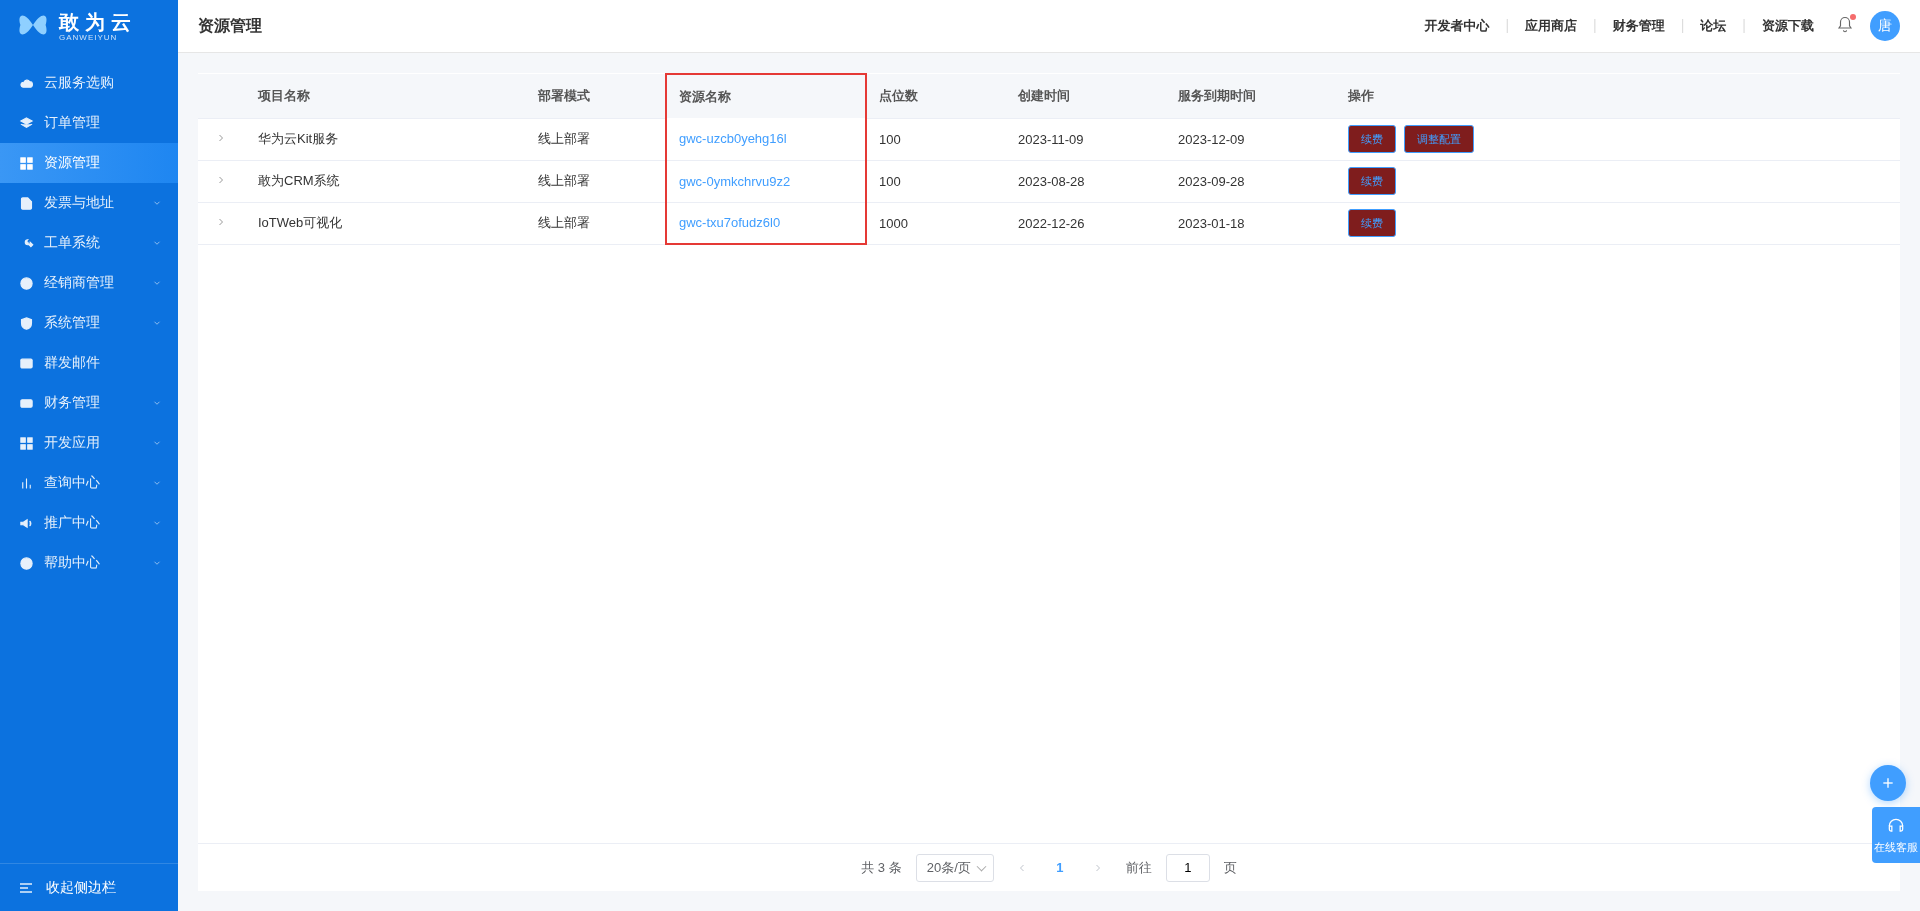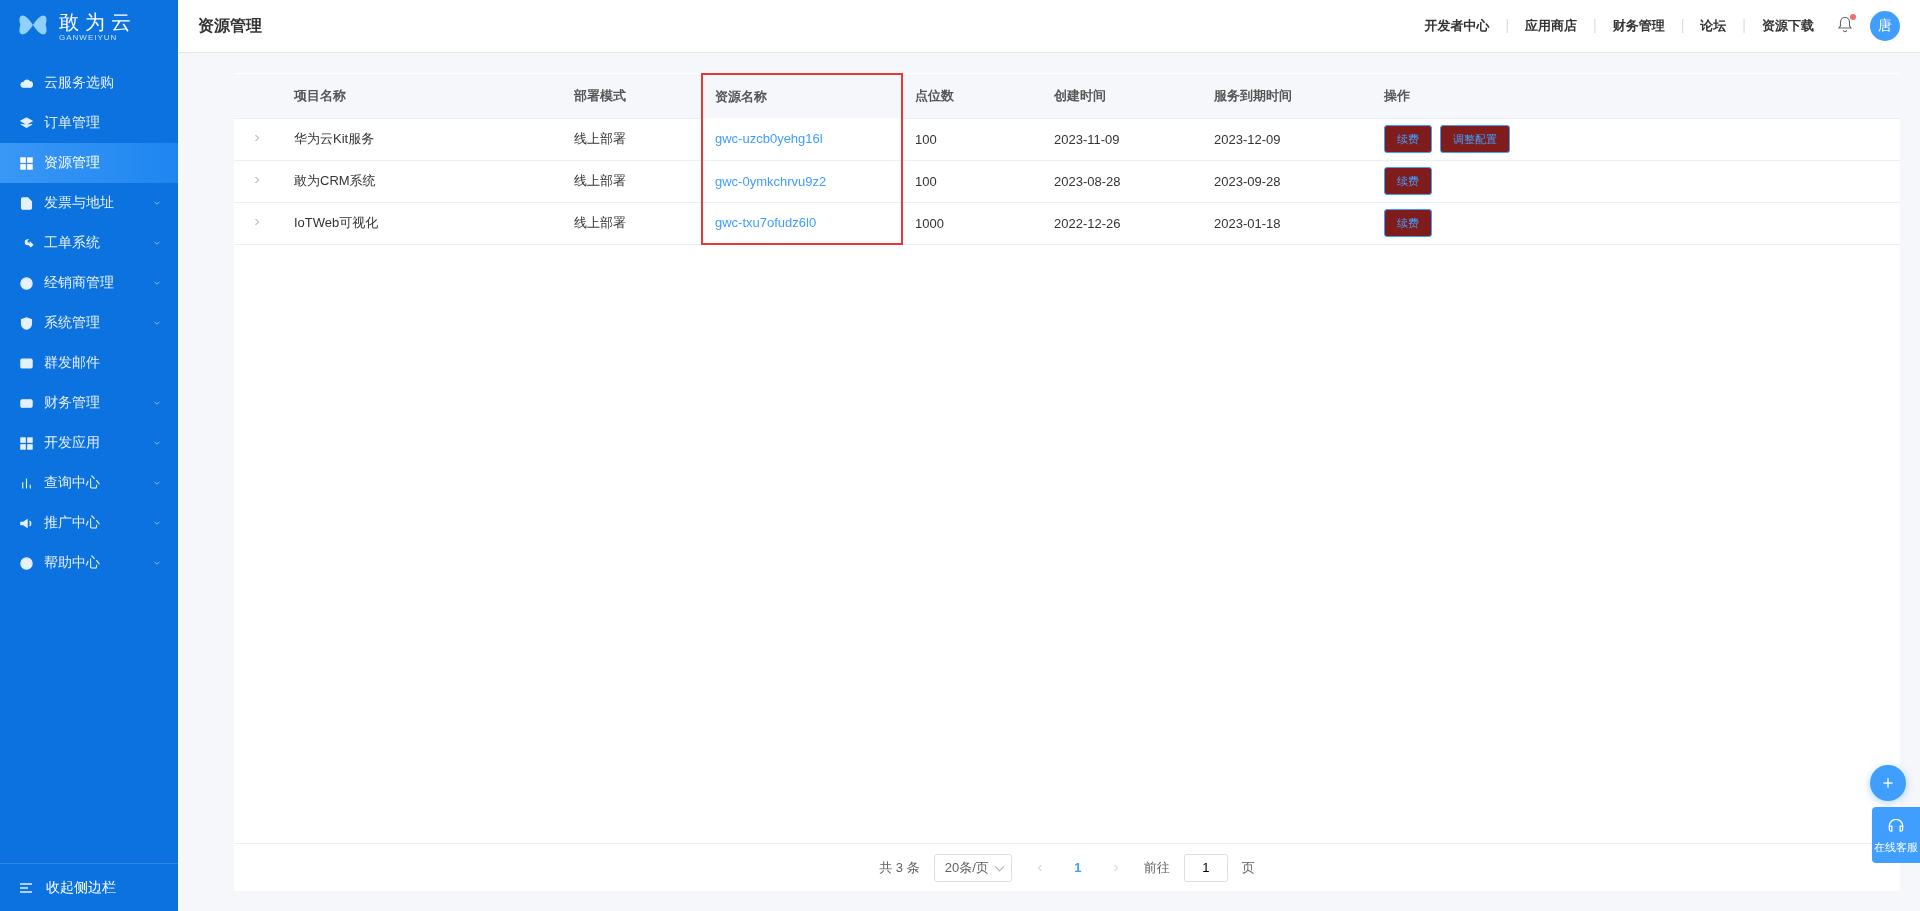--- a/index.html
+++ b/index.html
@@ -3,21 +3,21 @@
 <meta charset="utf-8">
 <style>
   * { margin: 0; padding: 0; box-sizing: border-box; }
   body { font-family: "Microsoft YaHei", "PingFang SC", sans-serif; font-size: 14px; color: #333; background: #f5f7fa; overflow: hidden; }
   .app { display: flex; height: 911px; width: 1920px; }
   
   .sidebar { width: 178px; background: #0c72df; color: #fff; display: flex; flex-direction: column; }
   .logo { height: 53px; display: flex; align-items: center; padding: 0 15px; gap: 8px; }
   .logo-icon svg { width: 36px; height: 36px; }
   .logo-text { display: flex; flex-direction: column; line-height: 1; }
-  .logo-cn { font-size: 20px; font-weight: 400; letter-spacing: 6px; }
+  .logo-cn { font-size: 20px; font-weight: 700; letter-spacing: 6px; }
   .logo-en { font-size: 8px; letter-spacing: 1px; opacity: .8; margin-top: 2px; }
   .nav { flex: 1; overflow-y: auto; padding-top: 10px; }
   .nav-item { height: 40px; display: flex; align-items: center; padding: 0 18px; cursor: pointer; font-size: 14px; position: relative; color: #e6f0fb; }
   .nav-item.active { background: linear-gradient(90deg,#3a97f5,#1e86f1); color: #fff; font-weight: 500; }
   .nav-icon { width: 16px; height: 16px; margin-right: 10px; display: inline-flex; align-items: center; justify-content: center; }
   .nav-icon svg { width: 15px; height: 15px; fill: currentColor; }
   .nav-expand { position: absolute; right: 16px; top: 50%; transform: translateY(-50%); width: 10px; height: 10px; display: inline-flex; }
   .nav-expand svg { width: 10px; height: 10px; stroke: currentColor; fill: none; opacity: .7; }
   .sidebar-footer { height: 48px; display: flex; align-items: center; padding: 0 18px; gap: 12px; border-top: 1px solid rgba(255,255,255,.15); cursor: pointer; }
   .sidebar-footer svg { width: 16px; height: 16px; stroke: currentColor; fill: none; }
@@ -27,21 +27,21 @@
   .page-title { font-size: 16px; font-weight: 600; }
   .topbar-spacer { flex: 1; }
   .top-link { font-size: 13px; color: #333; padding: 0 4px; cursor: pointer; font-weight: bold; }
   .top-sep { color: #ddd; margin: 0 12px; }
   .top-icons { display: flex; align-items: center; gap: 16px; margin-left: 18px; }
   .bell { position: relative; cursor: pointer; }
   .bell svg { width: 18px; height: 18px; stroke: #666; fill: none; }
   .bell-dot { position: absolute; top: -2px; right: -2px; width: 6px; height: 6px; background: #f56c6c; border-radius: 50%; }
   .avatar { width: 30px; height: 30px; border-radius: 50%; background: #409eff; color: #fff; display: flex; align-items: center; justify-content: center; font-size: 14px; cursor: pointer; }
   
-  .content { flex: 1; padding: 20px; position: relative; overflow: hidden; margin-left: 36px; }
+  .content { flex: 1; padding: 20px; position: relative; overflow: hidden; }
   .card { background: #fff; height: 100%; display: flex; flex-direction: column; position: relative; }
   .table-wrap { flex: 1; overflow: auto; }
   table { width: 100%; border-collapse: collapse; }
   th, td { text-align: left; padding: 0 12px; height: 42px; font-size: 13px; border-bottom: 1px solid #ebeef5; }
   th { background: #f5f7fa; font-weight: 600; color: #555; height: 44px; }
   .highlight-col-header { border: 2px solid #e53935; border-bottom: none; }
   .highlight-col-body { border-left: 2px solid #e53935; border-right: 2px solid #e53935; }
   .highlight-col-last { border-bottom: 2px solid #e53935; }
   .col-toggle { width: 48px; text-align: center; }
   .row-toggle { display: inline-flex; width: 14px; height: 14px; cursor: pointer; color: #999; }

